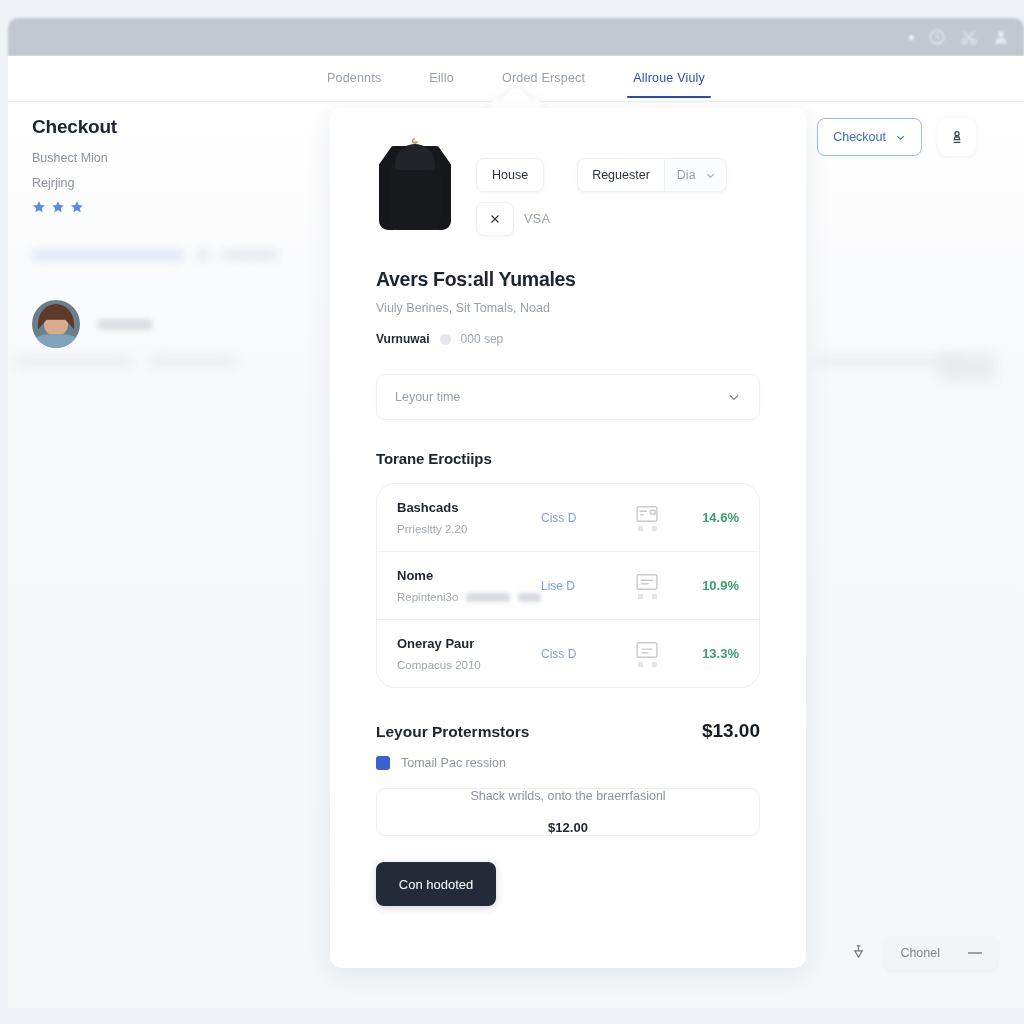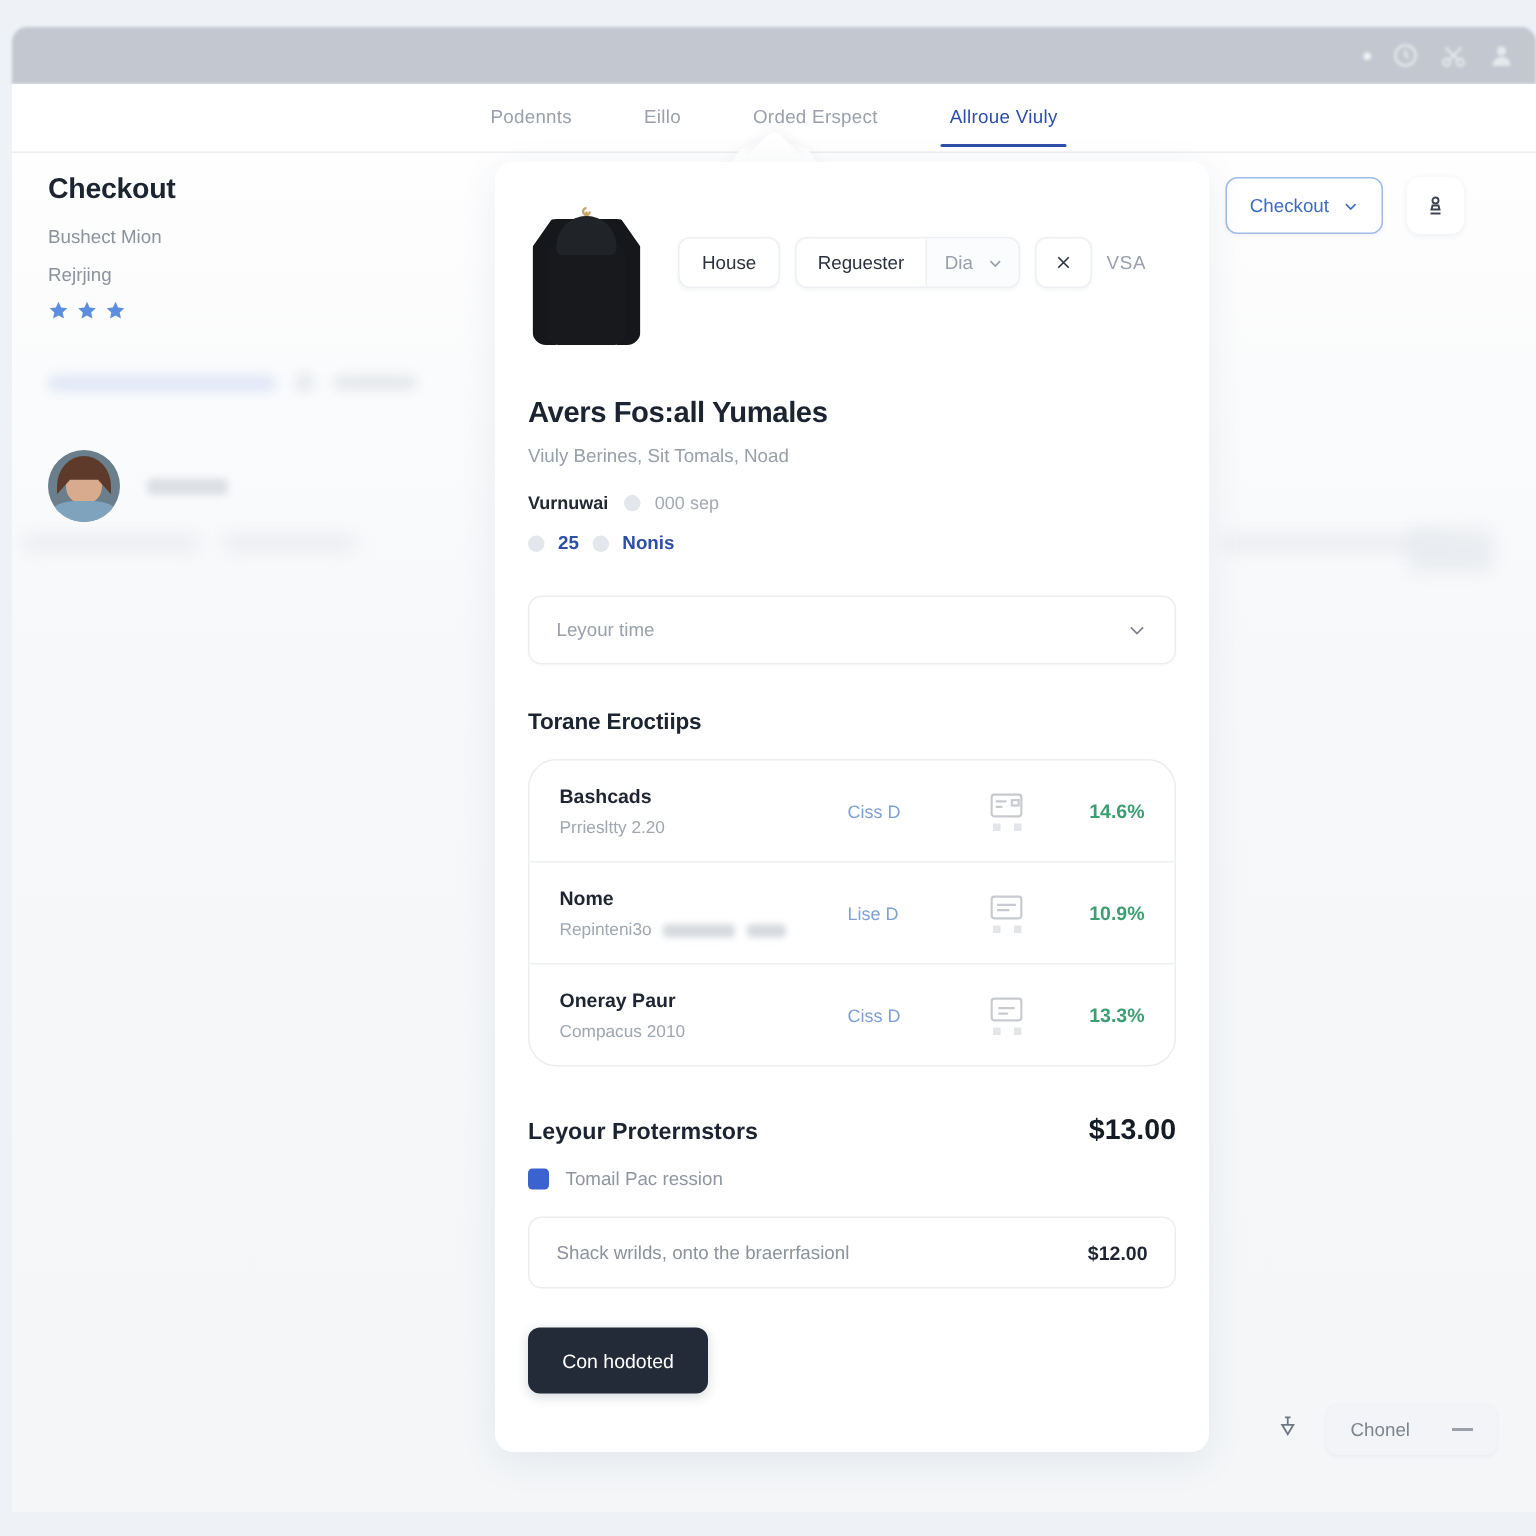--- a/index.html
+++ b/index.html
@@ -133,21 +133,21 @@
     display: flex; align-items: center; justify-content: center;
     box-shadow: 0 1px 4px rgba(40,60,100,.07);
   }
   .icon-square svg { width: 16px; height: 16px; color: #3d4450; }
 
   
   .card {
     position: absolute; left: 322px; top: 52px; width: 476px; height: 860px;
     background: #ffffff; border-radius: 12px;
     box-shadow: 0 6px 26px rgba(40,60,100,.08);
-    padding: 28px 22px 0;
+    padding: 28px 46px 0;
     overflow: hidden;
   }
   .card-head { display: flex; align-items: flex-start; gap: 22px; }
   .product-img {
     width: 78px; height: 96px; flex: none; position: relative;
   }
   .hanger { position: absolute; left: 50%; top: 0; transform: translateX(-50%); }
   .hanger svg { width: 30px; height: 16px; color: #c9a268; }
   .hoodie {
     position: absolute; left: 50%; top: 10px; transform: translateX(-50%);
@@ -167,20 +167,21 @@
   .chips { display: flex; align-items: center; gap: 10px; padding-top: 22px; flex-wrap: wrap; }
   .chip {
     height: 34px; padding: 0 15px; border-radius: 8px; background: #ffffff;
     border: 1px solid #edeff2; box-shadow: 0 1px 3px rgba(40,60,100,.06);
     display: flex; align-items: center; font-size: 12.5px; color: #2b323c;
   }
   .chip-group {
     display: flex; align-items: center; height: 34px; border-radius: 8px;
     background: #ffffff; border: 1px solid #edeff2; box-shadow: 0 1px 3px rgba(40,60,100,.06);
     overflow: hidden;
+    margin-left: 23px;
   }
   .chip-group .cg-main { padding: 0 14px; font-size: 12.5px; color: #2b323c; }
   .chip-group .cg-sel {
     padding: 0 10px 0 12px; height: 100%; display: flex; align-items: center; gap: 9px;
     border-left: 1px solid #eef0f3; font-size: 12.5px; color: #99a0aa;
     background: #fbfcfd;
   }
   .chip-group .cg-sel svg { width: 11px; height: 11px; }
   .chip-x { width: 38px; justify-content: center; padding: 0; }
   .chip-x svg { width: 12px; height: 12px; color: #2b323c; }
@@ -225,20 +226,21 @@
   .totals-label { font-size: 15.5px; font-weight: 700; color: #1c2430; }
   .totals-value { font-size: 19px; font-weight: 700; color: #161c25; }
   .check-row { margin-top: 14px; display: flex; align-items: center; gap: 11px; }
   .checkbox { width: 14px; height: 14px; border-radius: 3px; background: #3a63d0; }
   .check-row span { font-size: 12.5px; color: #8f96a0; filter: blur(.3px); }
 
   .note-box {
     margin-top: 18px; height: 48px; border: 1px solid #eceef1; border-radius: 9px;
     display: flex; align-items: center; justify-content: space-between; padding: 0 18px;
     background: #fff;
+    flex-direction: column;
   }
   .note-box .txt { font-size: 12.5px; color: #8b929c; filter: blur(.3px); }
   .note-box .amt { font-size: 13px; font-weight: 700; color: #1e2531; }
 
   .cta {
     margin-top: 26px; height: 44px; width: 120px; border-radius: 8px;
     background: #232b39; color: #ffffff; font-size: 13px;
     display: flex; align-items: center; justify-content: center;
     box-shadow: 0 2px 8px rgba(35,43,57,.18);
   }
@@ -385,26 +387,20 @@
       </div>
 
       <div class="prod-title">Avers Fos:all Yumales</div>
       <div class="prod-sub">Viuly Berines, Sit Tomals, Noad</div>
 
       <div class="meta-row">
         <span class="meta-strong">Vurnuwai</span>
         <span class="meta-dot"></span>
         <span class="meta-muted">000 sep</span>
       </div>
-      <div class="meta-row2">
-        <span class="meta-dot"></span>
-        <span class="meta-blue">25</span>
-        <span class="meta-dot"></span>
-        <span class="meta-blue">Nonis</span>
-      </div>
 
       <div class="select-box">
         <span>Leyour time</span>
         <svg viewBox="0 0 24 24" fill="none" stroke="currentColor" stroke-width="2">
             <path d="M5 9l7 7 7-7"></path>
           </svg>
       </div>
 
       <div class="section-title">Torane Eroctiips</div>
 

